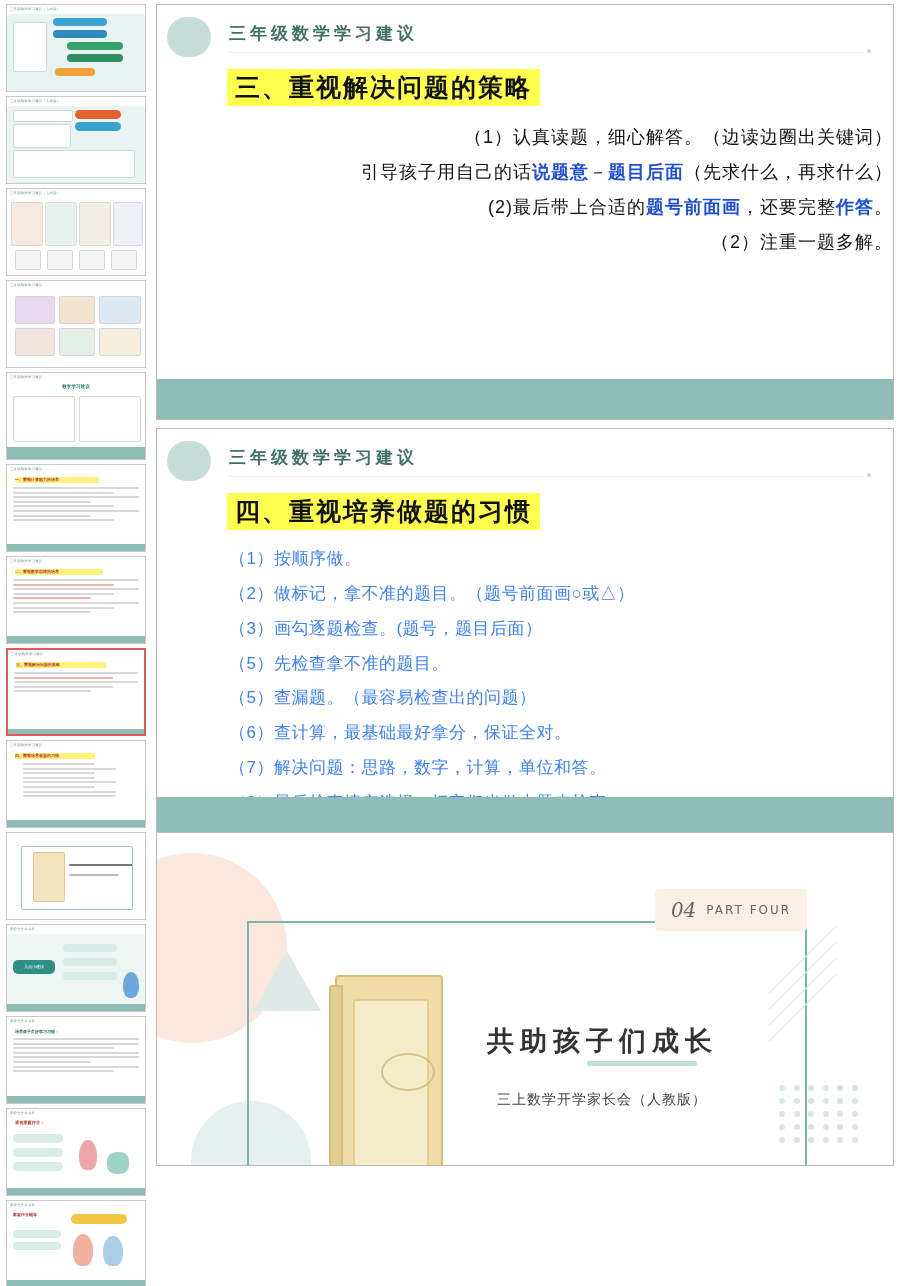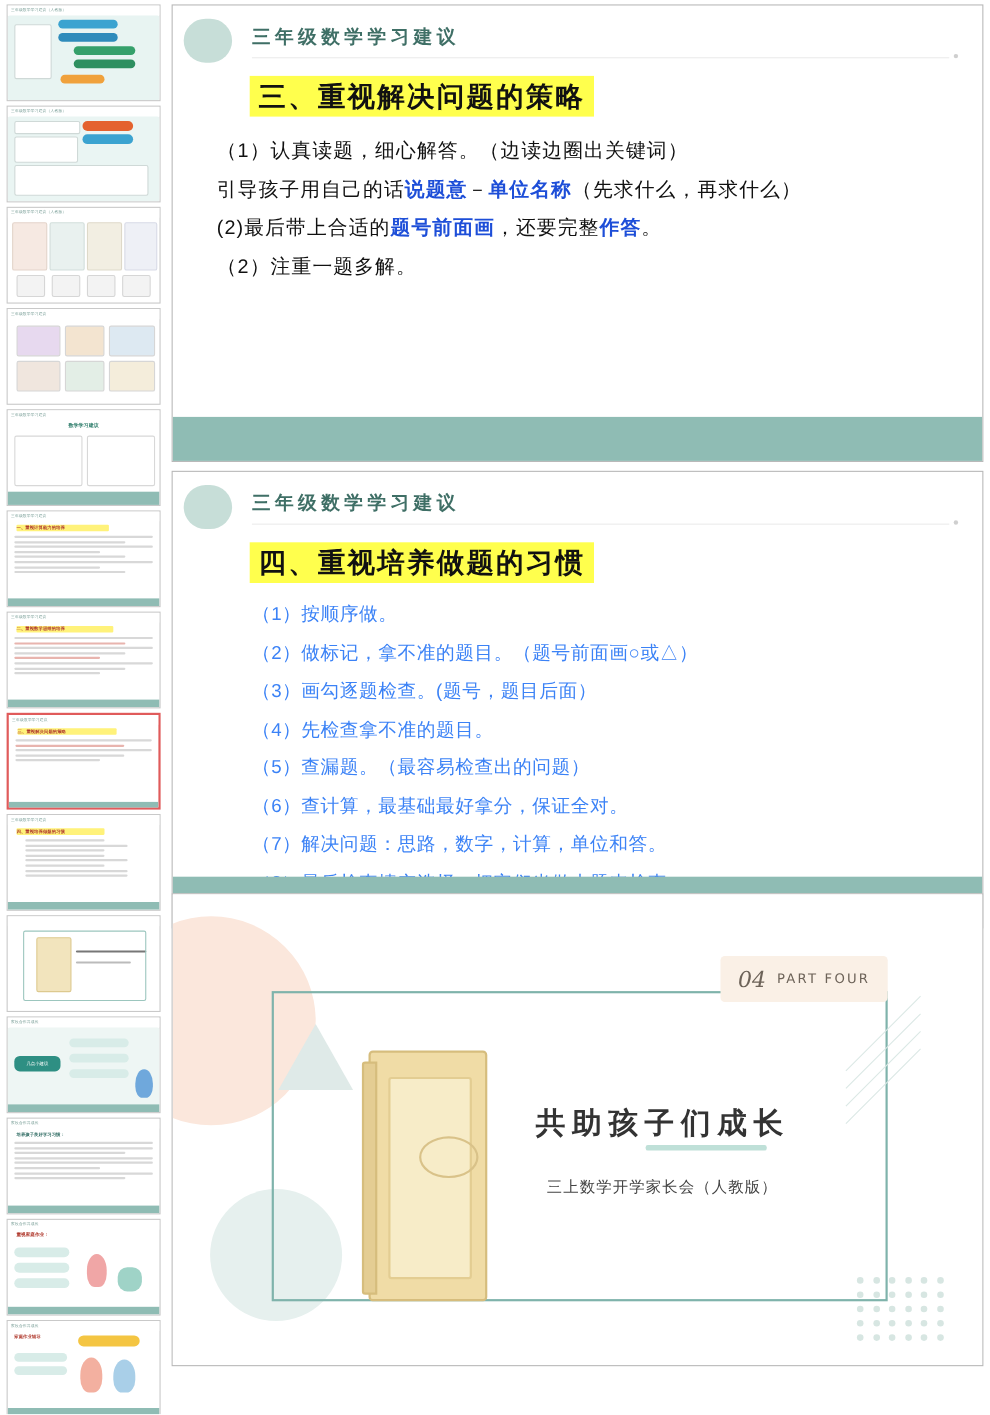--- a/index.html
+++ b/index.html
@@ -101,21 +101,21 @@
     position: absolute;
     left: 4px;
     width: 738px;
     background: #ffffff;
     border: 1px solid #b9b9b9;
     box-sizing: border-box;
     overflow: hidden;
   }
   #slide-1 { top: 4px; height: 416px; }
   #slide-2 { top: 428px; height: 416px; }
-  #slide-3 { top: 812px; height: 430px; }
+  #slide-3 { top: 832px; height: 334px; }
 
   .slide-header {
     position: relative;
     height: 60px;
   }
   .hdr-blob {
     position: absolute;
     left: 10px; top: 12px;
     width: 44px; height: 40px;
     background: #c7ded8;
@@ -151,20 +151,21 @@
     color: #111;
     padding: 2px 8px;
     letter-spacing: 2px;
   }
   .body-text {
     margin: 14px 0 0 40px;
     font-size: 18px;
     color: #111;
     line-height: 1.95;
     letter-spacing: 1px;
+    text-align: right;
   }
   .body-text .red { color: #1d4ed8; font-weight: bold; }
   .body-text p { margin: 0; }
 
   .list-text {
     margin: 12px 0 0 72px;
     font-size: 17px;
     color: #3b82f6;
     line-height: 2.05;
     letter-spacing: .5px;
@@ -477,21 +478,21 @@
         <div class="hdr-line"></div>
         <div class="hdr-dot"></div>
       </div>
 
       <div style="text-align:left;">
         <div class="slide-title">三、重视解决问题的策略</div>
       </div>
 
       <div class="body-text">
         <p>（1）认真读题，细心解答。（边读边圈出关键词）</p>
-        <p>引导孩子用自己的话<span class="red">说题意</span>－<span class="red">单位名称</span>（先求什么，再求什么）</p>
+        <p>引导孩子用自己的话<span class="red">说题意</span>－<span class="red">题目后面</span>（先求什么，再求什么）</p>
         <p>(2)最后带上合适的<span class="red">题号前面画</span>，还要完整<span class="red">作答</span>。</p>
         <p>（2）注重一题多解。</p>
       </div>
 
       <div class="slide-footer"></div>
     </div>
 
     <div class="slide" id="slide-2">
       <div class="slide-header">
         <div class="hdr-blob"></div>
@@ -501,21 +502,21 @@
       </div>
 
       <div style="text-align:left;">
         <div class="slide-title">四、重视培养做题的习惯</div>
       </div>
 
       <div class="list-text">
         <p>（1）按顺序做。</p>
         <p>（2）做标记，拿不准的题目。（题号前面画○或△）</p>
         <p>（3）画勾逐题检查。(题号，题目后面）</p>
-        <p>（4）先检查拿不准的题目。</p>
+        <p>（5）先检查拿不准的题目。</p>
         <p>（5）查漏题。（最容易检查出的问题）</p>
         <p>（6）查计算，最基础最好拿分，保证全对。</p>
         <p>（7）解决问题：思路，数字，计算，单位和答。</p>
         <p>（8）最后检查填空选择，把它们当做大题来检查。</p>
       </div>
 
       <div class="slide-footer"></div>
     </div>
 
     <div class="slide" id="slide-3">

